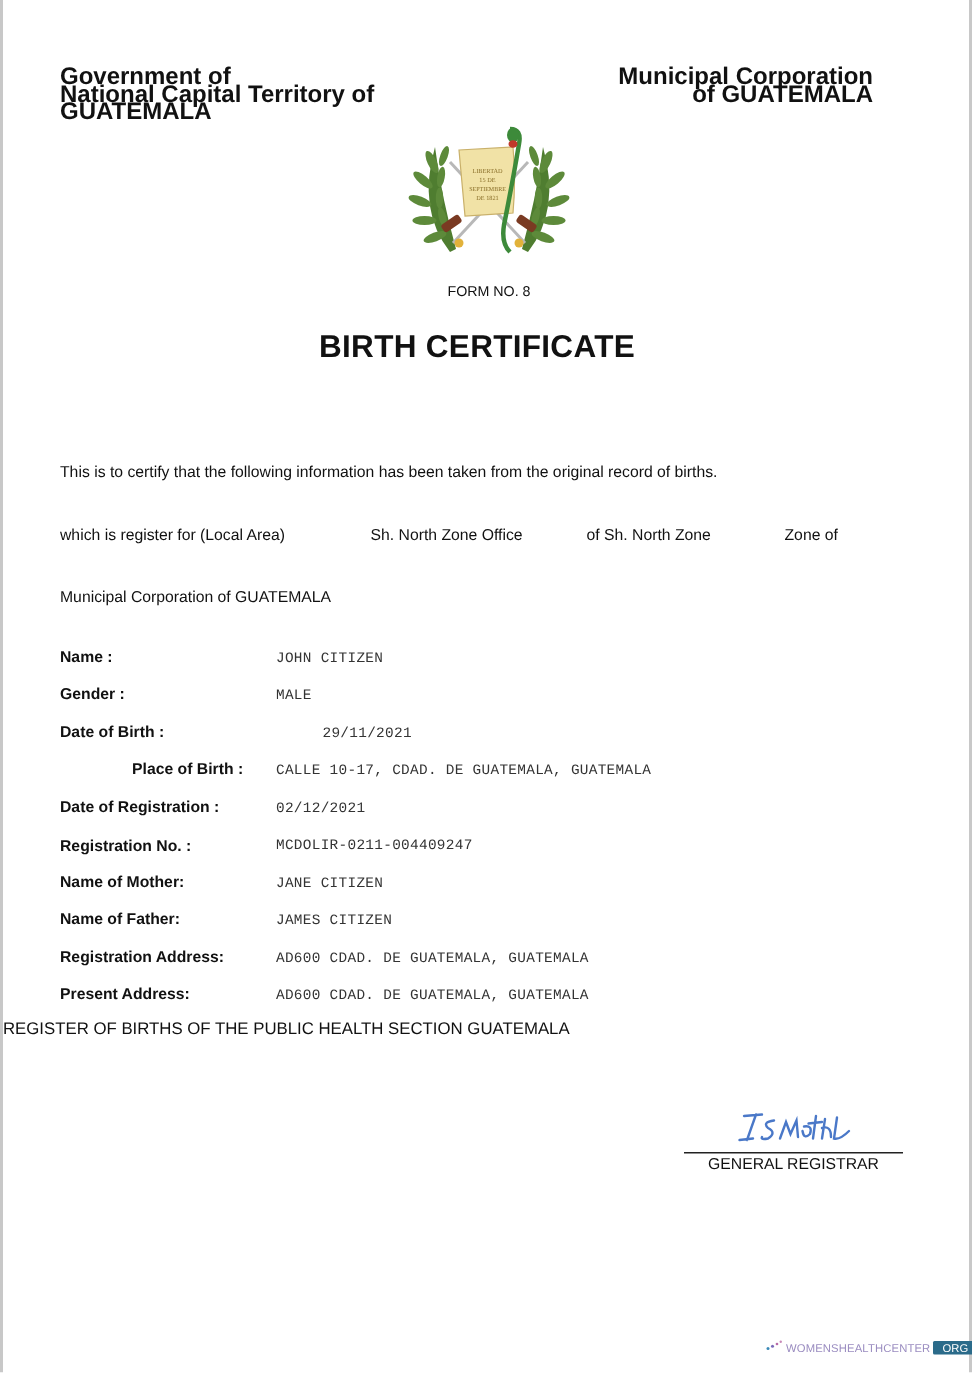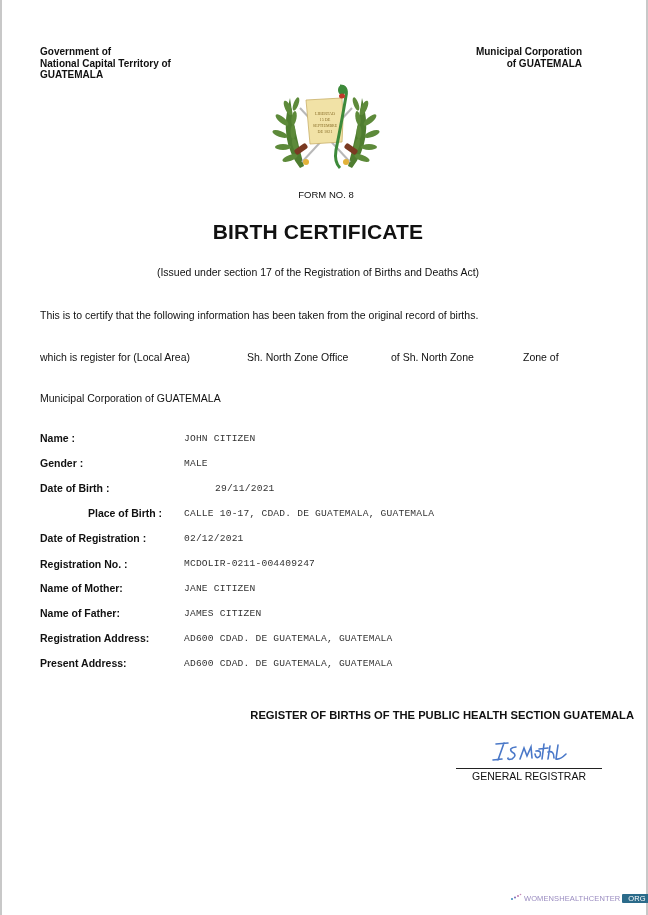--- a/index.html
+++ b/index.html
@@ -1,34 +1,34 @@
 <!DOCTYPE html>
 <html><head>
   <meta charset="utf-8">
   <style>
     * { margin: 0; padding: 0; box-sizing: border-box; }
     html, body { width: 648px; height: 915px; background: #ffffff; overflow: hidden; }
     body { position: relative; font-family: "Liberation Sans", sans-serif; color: #111111; }
     .page { position: absolute; left: 0; top: 0; width: 648px; height: 915px; background: #fff;
       border-left: 2px solid #c8c8c8; border-right: 2px solid #c8c8c8; }
     .abs { position: absolute; white-space: nowrap; }
-    .hdr { font-weight: bold; font-size: 10px; line-height: 11.5px; color: #111; }
+    .hdr { font-weight: bold; font-size: 16px; line-height: 11.5px; color: #111; }
     .hdr-left { left: 38px; top: 46px; }
     .hdr-right { right: 64px; top: 46px; text-align: right; }
     .emblem { left: 268px; top: 80px; width: 112px; height: 100px; }
     .form-no { left: 0; width: 648px; top: 189px; text-align: center; font-size: 9.5px; }
     .title { left: 0; width: 632px; top: 220px; text-align: center; font-size: 21px; font-weight: bold; letter-spacing: 0.2px; }
     .subtitle { left: 0; width: 632px; top: 266px; text-align: center; font-size: 10.5px; }
     .body-text { font-size: 10.5px; }
     .certify { left: 38px; top: 309px; }
     .local-area { top: 351px; }
     .mc-line { left: 38px; top: 392px; }
     .field-label { left: 38px; font-size: 10.5px; font-weight: bold; }
     .field-value { left: 182px; font-family: "Liberation Mono", monospace; font-size: 9.6px; color: #333; letter-spacing: 0.2px; }
-    .footer-title { left: 0; width: 632px; top: 709px; text-align: right; font-size: 11.2px; font-weight: bold; }
+    .footer-title { left: 0; width: 632px; top: 680px; text-align: left; font-size: 11.2px; font-weight: normal; }
     .sig-line { left: 454px; top: 768px; width: 146px; height: 1px; background: #222; }
     .sig { left: 488px; top: 738px; width: 80px; height: 28px; }
     .registrar { left: 454px; width: 146px; top: 770px; text-align: center; font-size: 10.5px; }
     .watermark { left: 508px; top: 893px; font-size: 7.5px; color: #9a8cc0; display: flex; align-items: center; gap: 2px; letter-spacing: 0.1px; text-align: right; }
     .wm-org { background: #2b6b8a; color: #fff; font-size: 7.5px; padding: 0 6px; border-radius: 1px; }
   </style>
 </head>
 <body>
 
 <div class="page">
@@ -89,21 +89,20 @@
       <ellipse cx="72" cy="10" rx="4" ry="5" fill="#3d8a3a"></ellipse>
       <ellipse cx="72" cy="16" rx="3" ry="2.5" fill="#c0392b"></ellipse>
 
       <circle cx="36" cy="82" r="3" fill="#e2b23a"></circle>
       <circle cx="76" cy="82" r="3" fill="#e2b23a"></circle>
     </svg>
   </div>
 
   <div class="abs form-no">FORM NO. 8</div>
   <div class="abs title">BIRTH CERTIFICATE</div>
-  <div class="abs subtitle">(Issued under section 17 of the Registration of Births and Deaths Act)</div>
 
   <div class="abs body-text certify">This is to certify that the following information has been taken from the original record of births.</div>
 
   <div class="abs body-text local-area" style="left:38px;">which is register for (Local Area)</div>
   <div class="abs body-text local-area" style="left:245px;">Sh. North Zone Office</div>
   <div class="abs body-text local-area" style="left:389px;">of  Sh. North Zone</div>
   <div class="abs body-text local-area" style="left:521px;">Zone of</div>
 
   <div class="abs body-text mc-line">Municipal Corporation of GUATEMALA</div>
 

